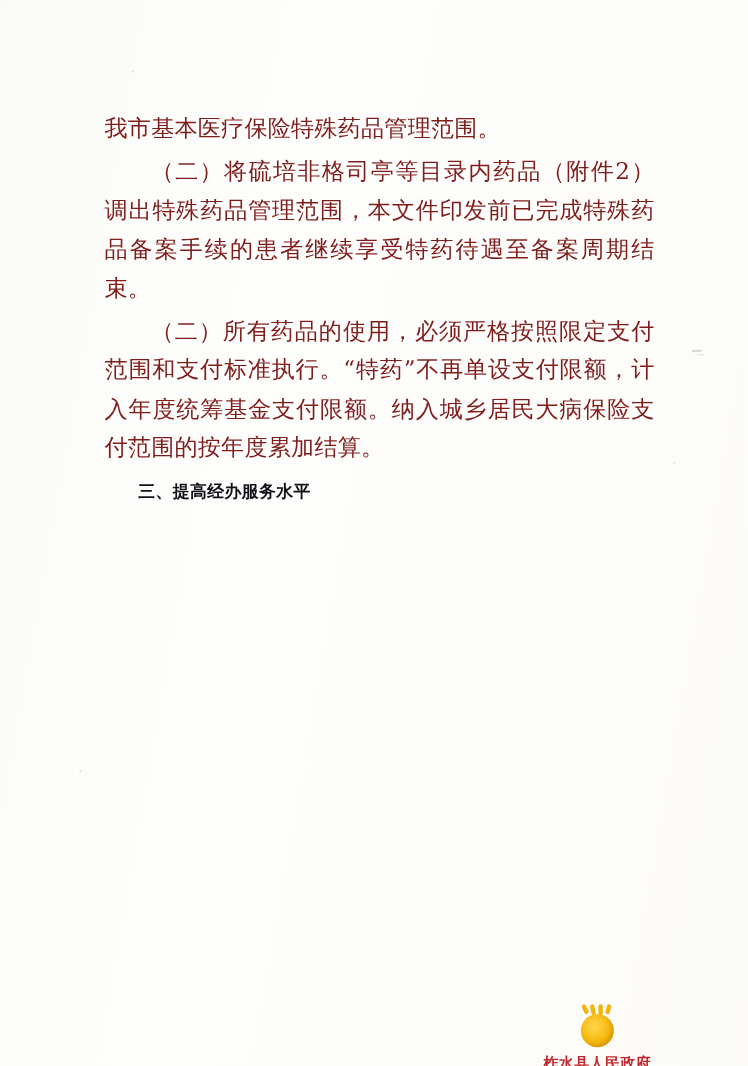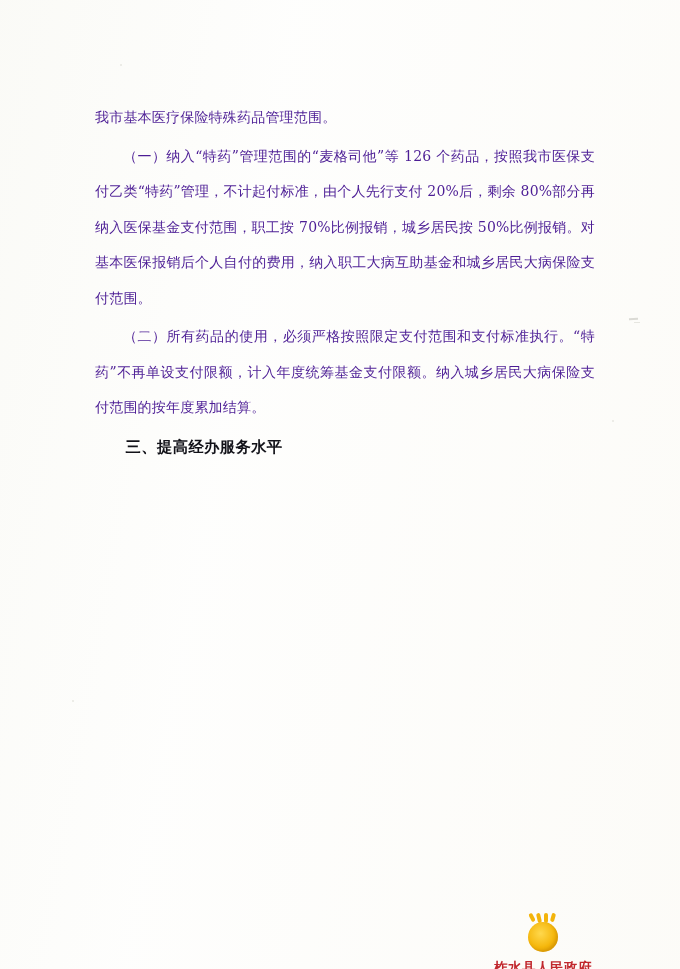--- a/index.html
+++ b/index.html
@@ -30,23 +30,23 @@
   }
   .content {
     position: absolute;
     left: 95px;
     top: 100px;
     width: 500px;
   }
   p.para {
     margin: 0 0 3px 0;
     font-family: "DejaVu Serif", "Liberation Serif", serif;
-    font-size: 14px;
+    font-size: 21px;
     line-height: 35.5px;
-    color: #4c1d95;
+    color: #7f1d1d;
     text-align: justify;
     text-justify: inter-ideograph;
     letter-spacing: 0.2px;
   }
   p.indent {
     text-indent: 2em;
   }
   h2.heading {
     margin: 4px 0 3px 0;
     font-family: "DejaVu Sans", "Liberation Sans", sans-serif;
@@ -152,25 +152,25 @@
   <div class="speck" style="left:612px; top:420px; width:2px; height:2px;"></div>
   <div class="speck" style="left:72px; top:700px; width:2px; height:2px;"></div>
 
   <div class="edge-mark mark-right-1"></div>
   <div class="edge-mark mark-right-2"></div>
 
   <div class="content">
 
     <p class="para">我市基本医疗保险特殊药品管理范围。</p>
 
+    <p class="para indent">（二）将硫培非格司亭等目录内药品（附件2）调出特殊药品管理范围，本文件印发前已完成特殊药品备案手续的患者继续享受特药待遇至备案周期结束。</p>
 
 
 
 
-    <p class="para indent">（一）纳入“特药”管理范围的“麦格司他”等 126 个药品，按照我市医保支付乙类“特药”管理，不计起付标准，由个人先行支付 20%后，剩余 80%部分再纳入医保基金支付范围，职工按 70%比例报销，城乡居民按 50%比例报销。对基本医保报销后个人自付的费用，纳入职工大病互助基金和城乡居民大病保险支付范围。</p>
 
     <p class="para indent">（二）所有药品的使用，必须严格按照限定支付范围和支付标准执行。“特药”不再单设支付限额，计入年度统筹基金支付限额。纳入城乡居民大病保险支付范围的按年度累加结算。</p>
 
     <h2 class="heading">三、提高经办服务水平</h2>
 
 
   </div>
 
   <div class="footer-badge">
     <div class="badge-logo">

